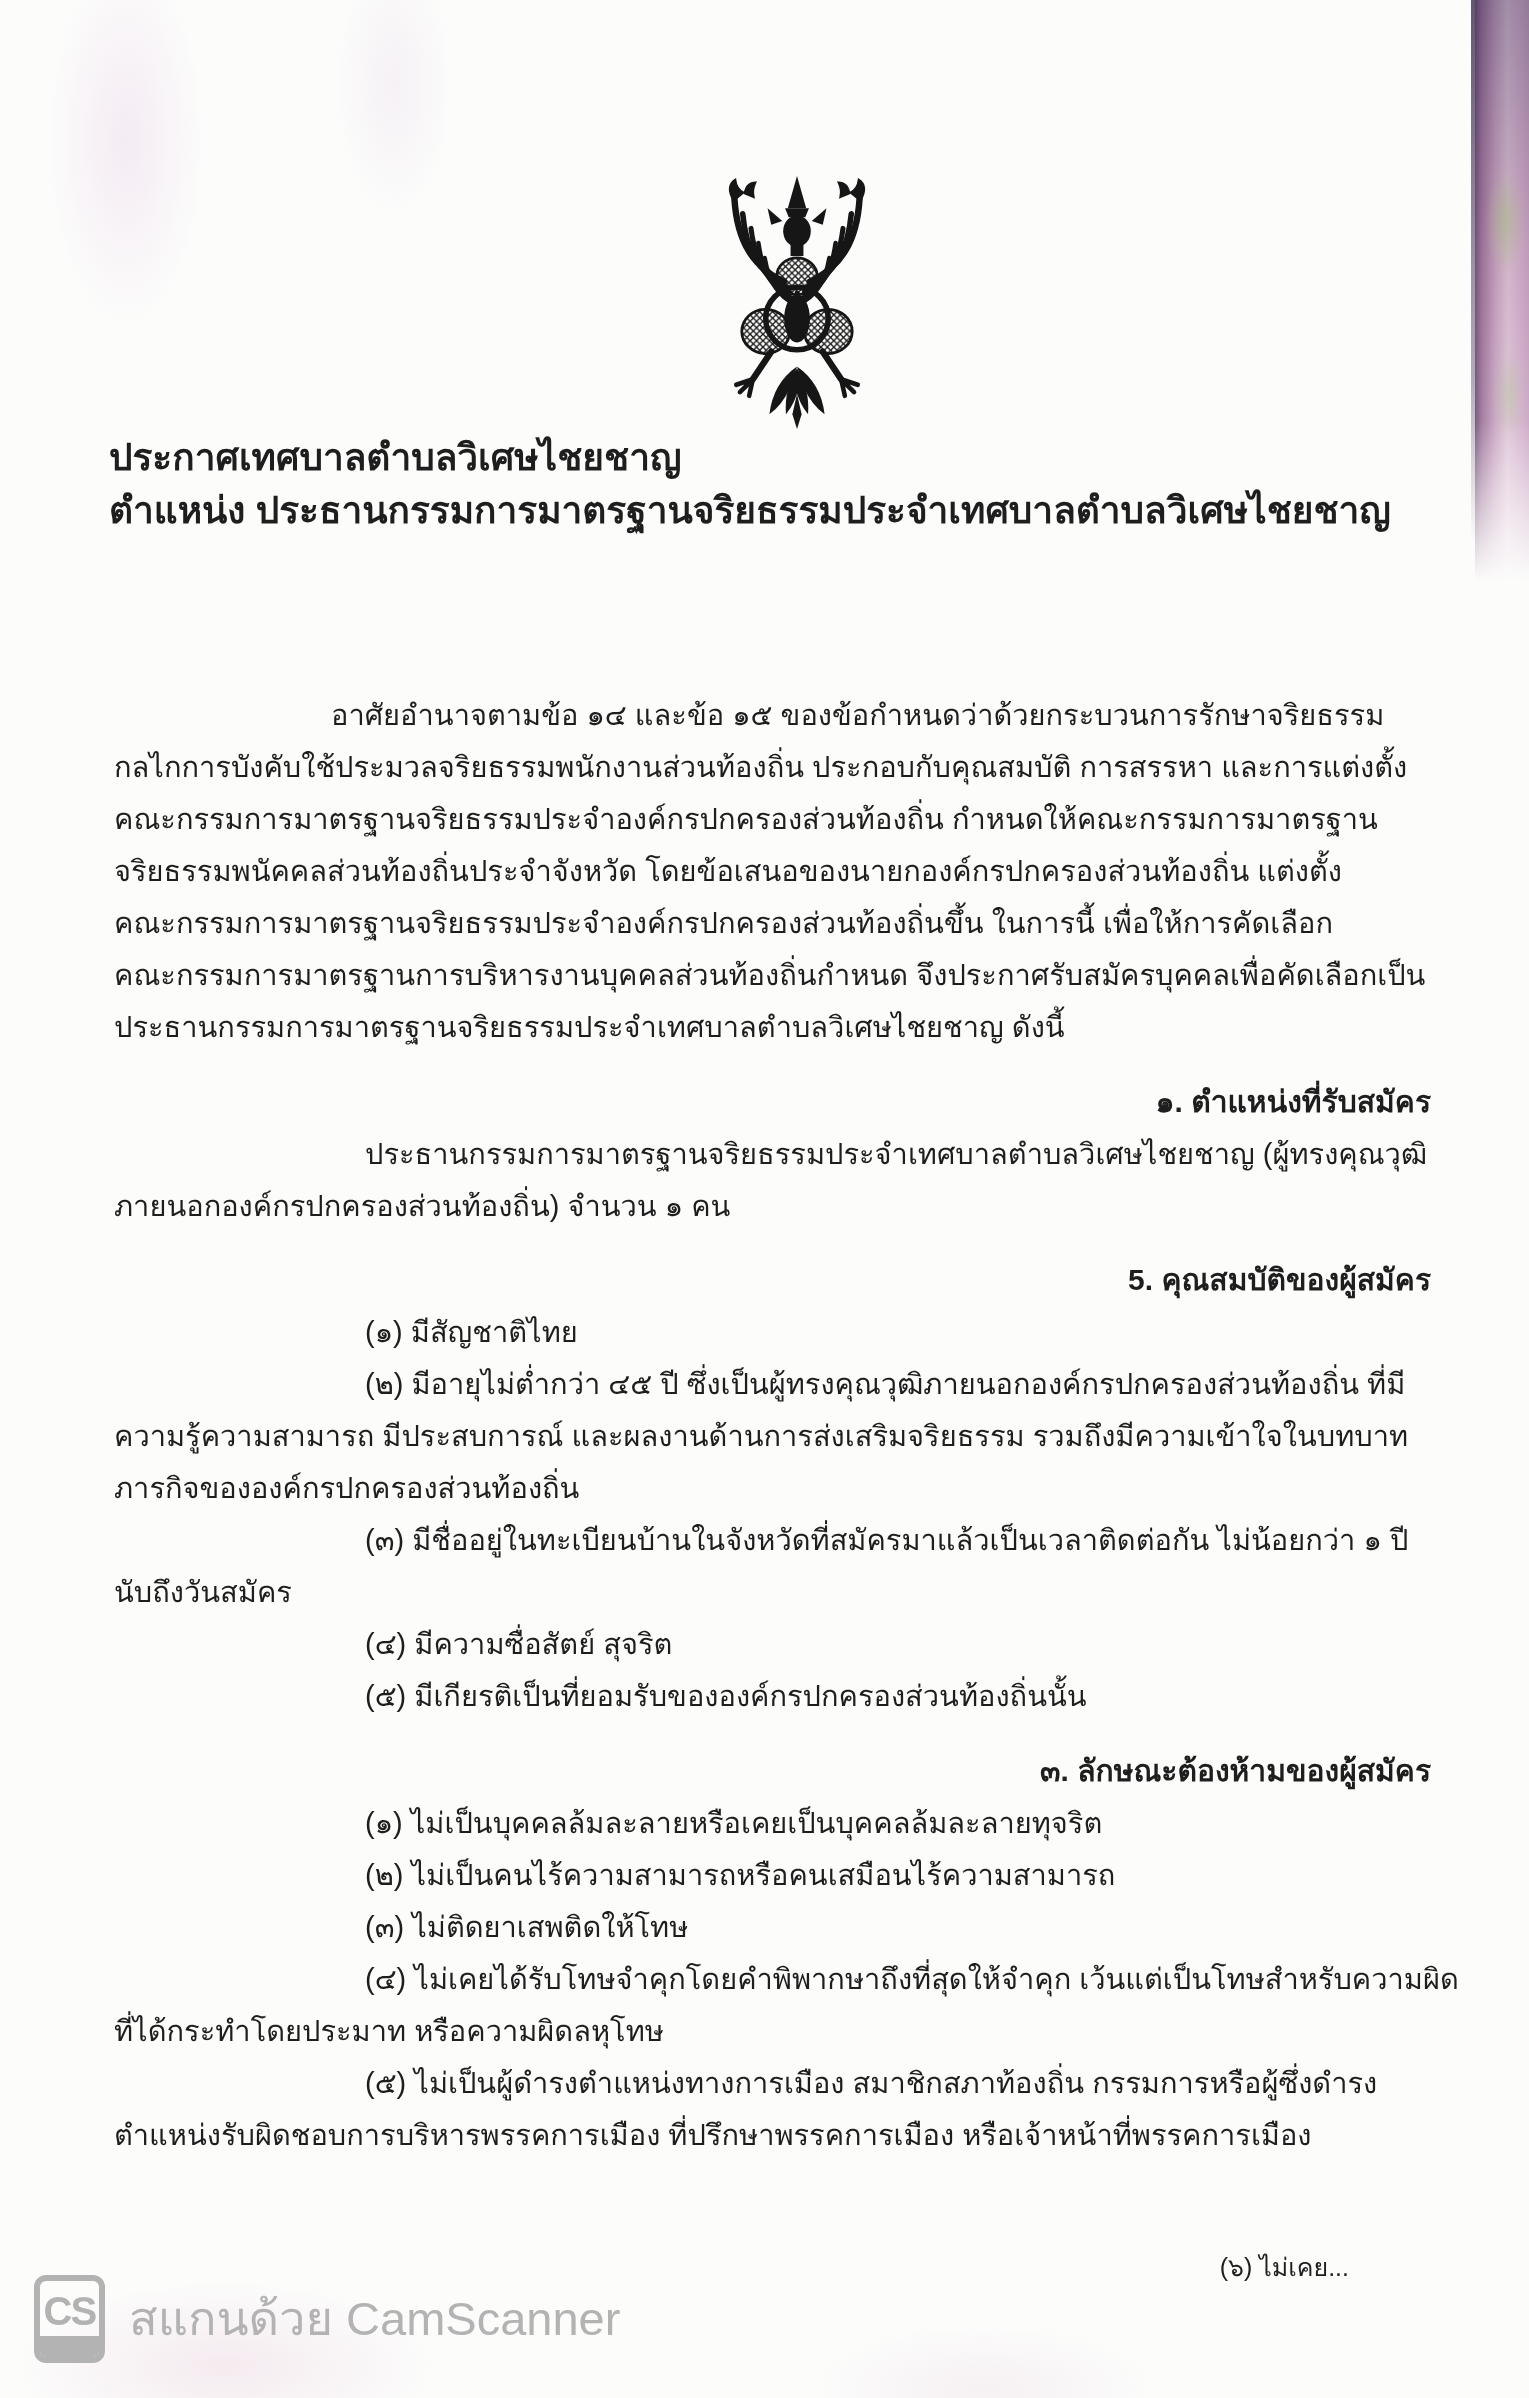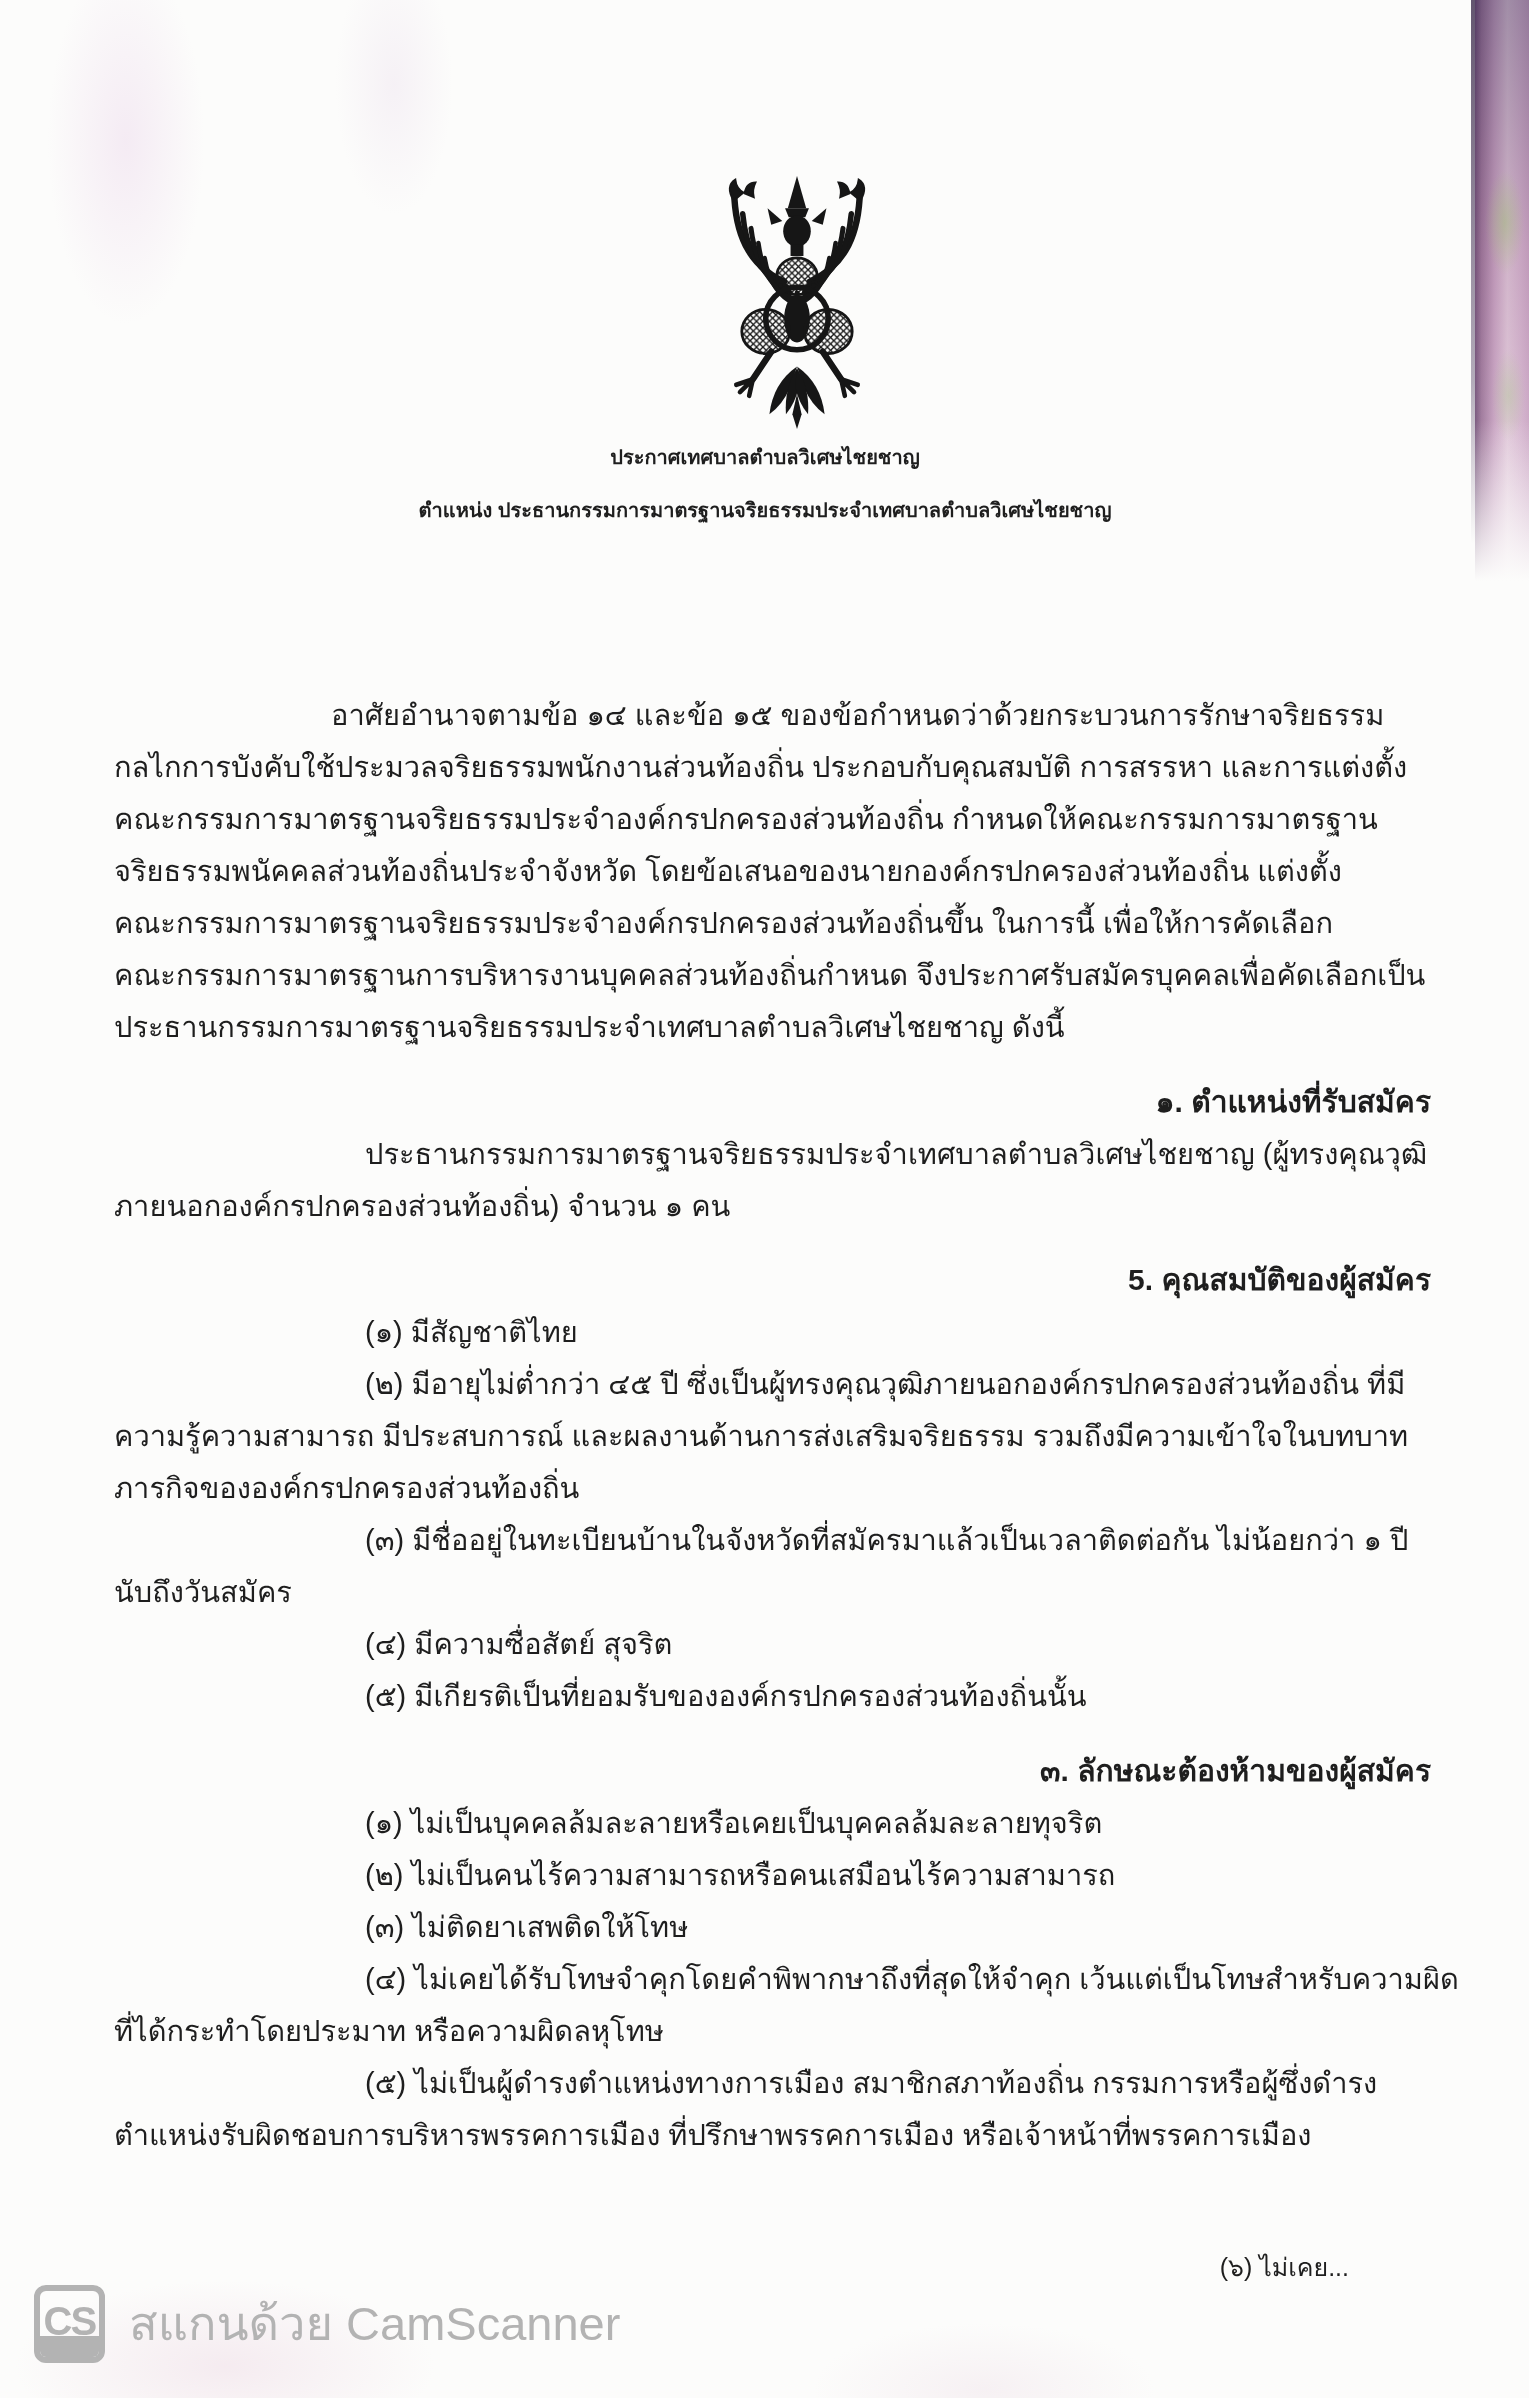--- a/index.html
+++ b/index.html
@@ -33,34 +33,34 @@
     background:linear-gradient(to bottom, rgba(40,22,58,0.72), rgba(60,40,80,0.38) 70%, transparent);
   }
 
   .emblem { position:absolute; left:705px; top:172px; width:184px; height:260px; }
   .emblem svg { width:100%; height:100%; }
 
   .title-block { position:absolute; top:431px; left:109px; width:1312px; }
   .body-block  { position:absolute; top:689px; left:114px; width:1317px; font-size:29px; }
 
   .ln { line-height:52px; white-space:nowrap; }
-  .ln.t { text-align:center; font-weight:700; font-size:20px; line-height:53px; }
+  .ln.t { text-align:left; font-weight:700; font-size:37px; line-height:53px; }
   .ln.h { font-weight:700; font-size:30px; padding-left:217px; margin-top:22.5px;text-align:right; }
   .ln.p { padding-left:217px; }
   .ln.i { padding-left:251px; }
 
   .continuation { position:absolute; top:2247px; right:180px; font-size:25px; white-space:nowrap; }
 
   .footer {
     position:absolute; left:34px; bottom:36px;
     display:flex; align-items:center; gap:24px;
     color:var(--scanner-gray,#b3b3b3);
   }
   .cs-logo {
-    position:relative; width:71px; height:78px;
+    position:relative; width:71px; height:88px;
     border:6.6px solid currentColor; border-radius:12px;
     display:flex; justify-content:center; align-items:flex-start;
     overflow:hidden; flex:none;
   }
   .cs-text { font-weight:700; font-size:40px; line-height:60px; letter-spacing:-1.9px; }
   .cs-bar { position:absolute; left:0; right:0; bottom:0; height:21.5px; background:currentColor; }
   .footer-text { font-size:47px; line-height:56px; white-space:nowrap; }
 </style>
 </head>
 <body>

